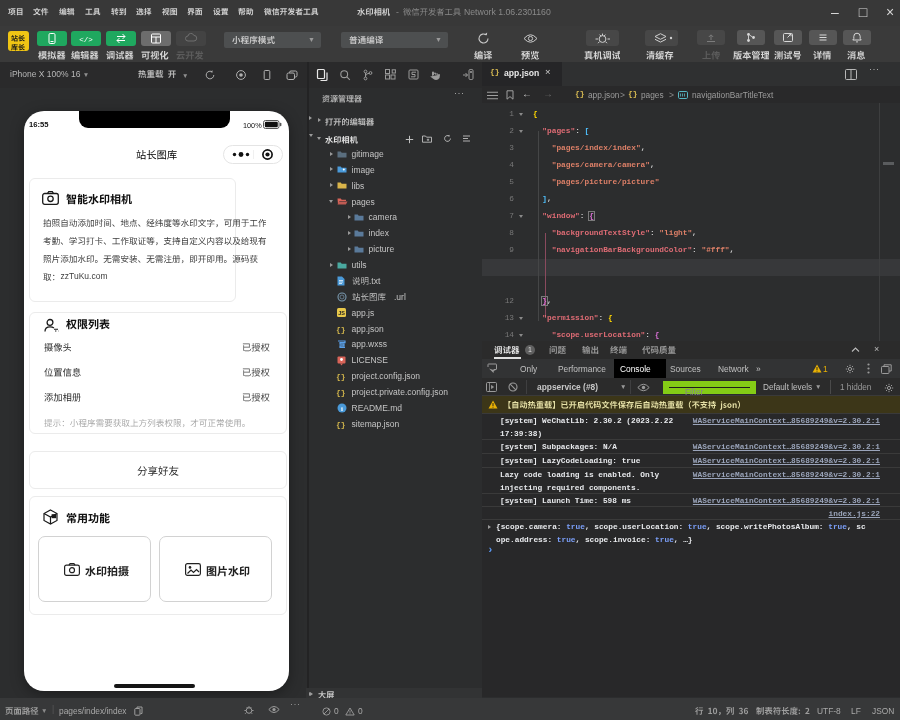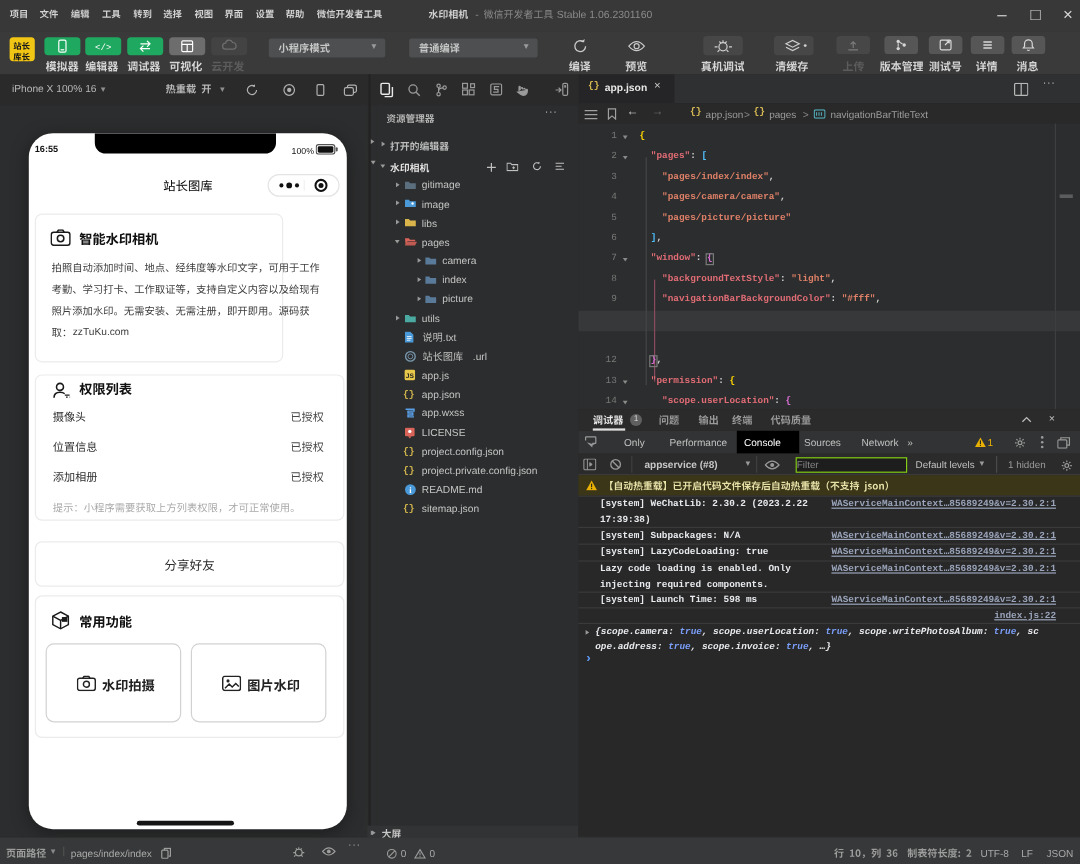--- a/index.html
+++ b/index.html
@@ -410,21 +410,21 @@
             <use href="#g5faen" x="0"></use>
             <use href="#g4fe1n" x="1000"></use>
             <use href="#g5f00n" x="2000"></use>
             <use href="#g53d1n" x="3000"></use>
             <use href="#g8005n" x="4000"></use>
             <use href="#g5de5n" x="5000"></use>
             <use href="#g5177n" x="6000"></use>
           </g>
         </svg>
       </span>
-      <span class="ttl" style="left:464px;color:#8a8a8a">Stable 1.06.2301160</span>
+      <span class="ttl" style="left:464px;color:#8a8a8a">Network 1.06.2301160</span>
     <span class="winbtn" style="left:826px;font-size:14px">–</span>
     <span class="winbtn" style="left:854px;font-size:14px">□</span>
     <span class="winbtn" style="left:881px;font-size:14px">×</span>
   </div>
   <div id="toolbar" class="abs">
     <div class="abs" style="left:8px;top:5px;width:21px;height:20px;background:#f0c514;border-radius:3px;overflow:hidden">
         <div style="margin:2.5px 0 0 3px">
           <svg style="display:block;margin-top:0px;" width="14.0" height="9.0">
             <g fill="#1a1a1a" transform="translate(0,6.88) scale(0.007000,-0.007000)">
               <use href="#g7ad9b" x="0"></use>
@@ -1389,21 +1389,21 @@
             <path d="M2.2 2.2 l5.6 5.6" stroke="#9a9a9a" stroke-width="1.1"></path>
           </svg>
           <span class="abs" style="left:44px;top:2px;width:1px;height:14px;background:#3f3f40"></span>
           <span class="abs" style="left:148px;top:2px;width:1px;height:14px;background:#3f3f40"></span>
         <span class="abs" style="left:55px;top:4px;font-size:8.4px;font-weight:bold;color:#c8c8c8">appservice (#8)</span>
         <span class="abs" style="left:138px;top:5px;font-size:6.5px;color:#9a9a9a">▼</span>
         <svg class="abs" style="left:155px;top:5px" width="13" height="9" viewBox="0 0 13 9">
             <path d="M0.8 4.5 q5.7-6.5 11.4 0 q-5.7 6.5-11.4 0 z" fill="none" stroke="#9a9a9a" stroke-width="1"></path>
             <circle cx="6.5" cy="4.5" r="1.7" fill="#9a9a9a"></circle>
           </svg>
-        <span class="abs" style="left:181px;top:2.5px;width:93px;height:13px;background:#1d1d1d;border:1px solid #84cc16;color:#858585;font-size:8.2px;line-height:12px;padding-left:0">Filter</span>
+        <span class="abs" style="left:181px;top:2.5px;width:93px;height:13px;background:#1d1d1d;border:6px solid #84cc16;color:#858585;font-size:8.2px;line-height:12px;padding-left:16px">Filter</span>
         <span class="abs" style="left:281px;top:4.5px;font-size:8.2px;color:#c0c0c0">Default levels</span>
         <span class="abs" style="left:333px;top:5px;font-size:6.5px;color:#9a9a9a">▼</span>
         <span class="abs" style="left:348px;top:2px;width:1px;height:14px;background:#4a4a4a"></span>
         <span class="abs" style="left:358px;top:4.5px;font-size:8.2px;color:#9a9a9a">1 hidden</span>
         <svg class="abs" style="left:402px;top:4.5px" width="10" height="10" viewBox="0 0 10 10">
             <circle cx="5" cy="5" r="1.6" fill="none" stroke="#9a9a9a" stroke-width="1"></circle>
             <path d="M5 0.8 V2.2 M5 7.8 V9.2 M0.8 5 H2.2 M7.8 5 H9.2 M2 2 l1 1 M8 2 l-1 1 M2 8 l1-1 M8 8 l-1-1" stroke="#9a9a9a" stroke-width="1"></path>
           </svg>
       </div>
       <div class="abs" style="left:0;top:55px;width:418px;height:17px;background:#3c3618">
@@ -1469,21 +1469,21 @@
             <span class="ct" style="top:16px">injecting required components.</span>
             <span class="clink" style="top:3px">WAServiceMainContext…85689249&amp;v=2.30.2:1</span>
           </div>
         <div class="crow" style="top:152px;height:13px">
             <span class="ct" style="top:2.5px">[system] Launch Time: 598 ms</span>
             <span class="clink" style="top:2.5px">WAServiceMainContext…85689249&amp;v=2.30.2:1</span>
           </div>
         <div class="crow" style="top:165px;height:12.7px">
             <span class="clink" style="top:2.5px">index.js:22</span>
           </div>
-        <div class="crow" style="top:177.7px;height:25.3px;font-style:italic">
+        <div class="crow" style="top:177.7px;height:25.3px;">
             <span class="tri-r" style="left:6px;top:5px"></span>
             <span class="ct" style="left:14px;top:3px">{scope.camera: <span class="tv">true</span>, scope.userLocation: <span class="tv">true</span>, scope.writePhotosAlbum: <span class="tv">true</span>, sc</span>
             <span class="ct" style="left:14px;top:16px">ope.address: <span class="tv">true</span>, scope.invoice: <span class="tv">true</span>, …}</span>
           </div>
         <div class="abs" style="left:5px;top:203px;color:#5d9bf7;font-size:11px;font-weight:bold;font-family:'Liberation Mono',monospace">›</div>
       </div>
     </div>
   </div>
   <div id="statusbar" class="abs">
     <span class="abs" style="left:5px;top:8px">

